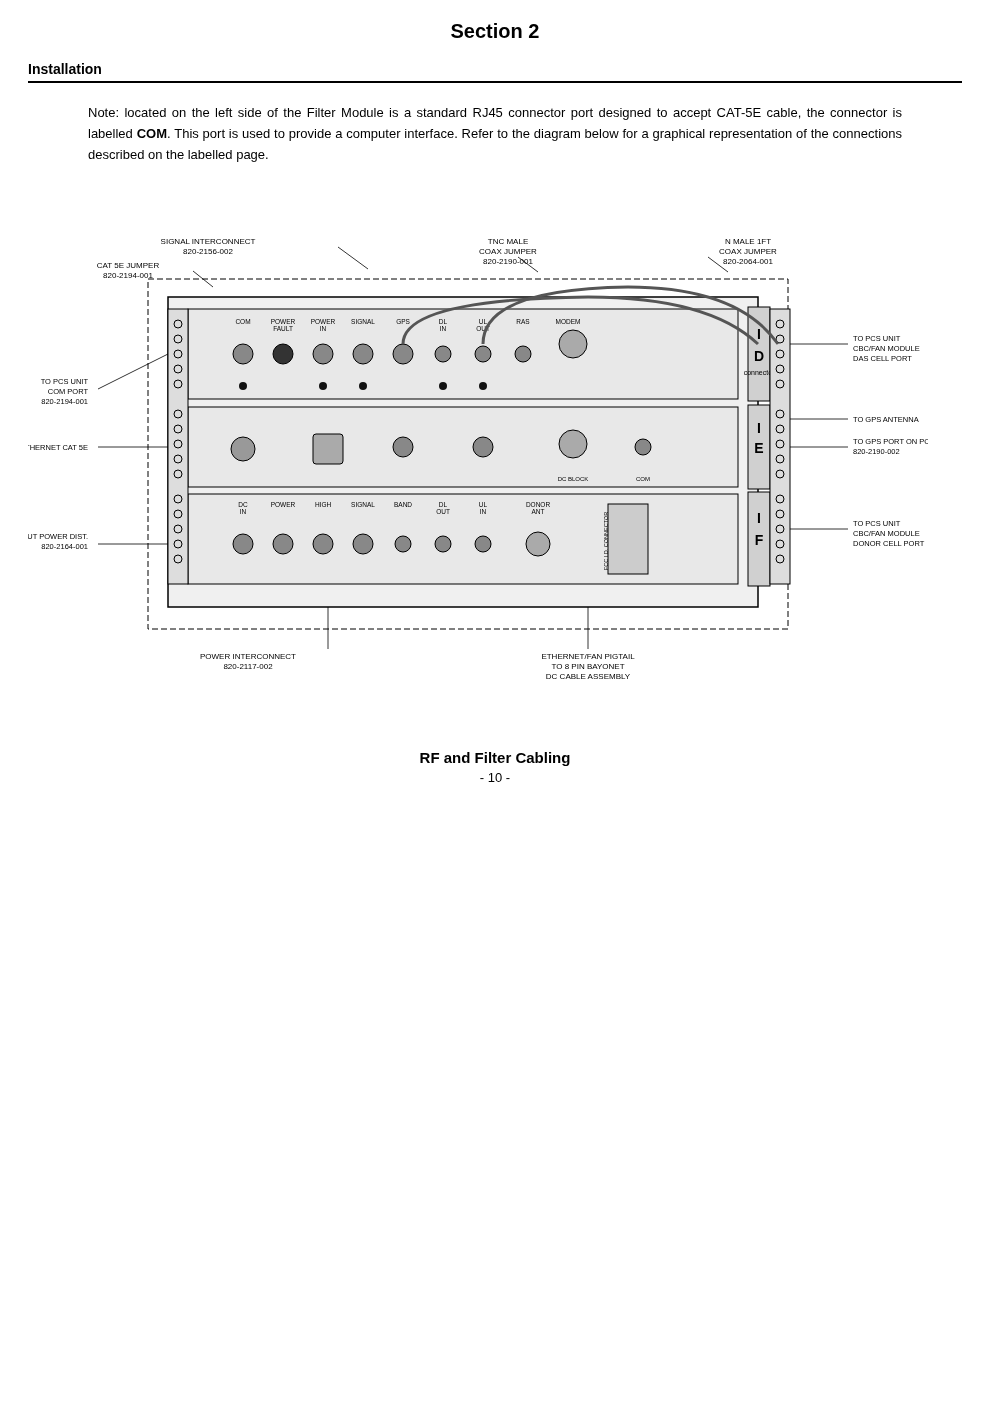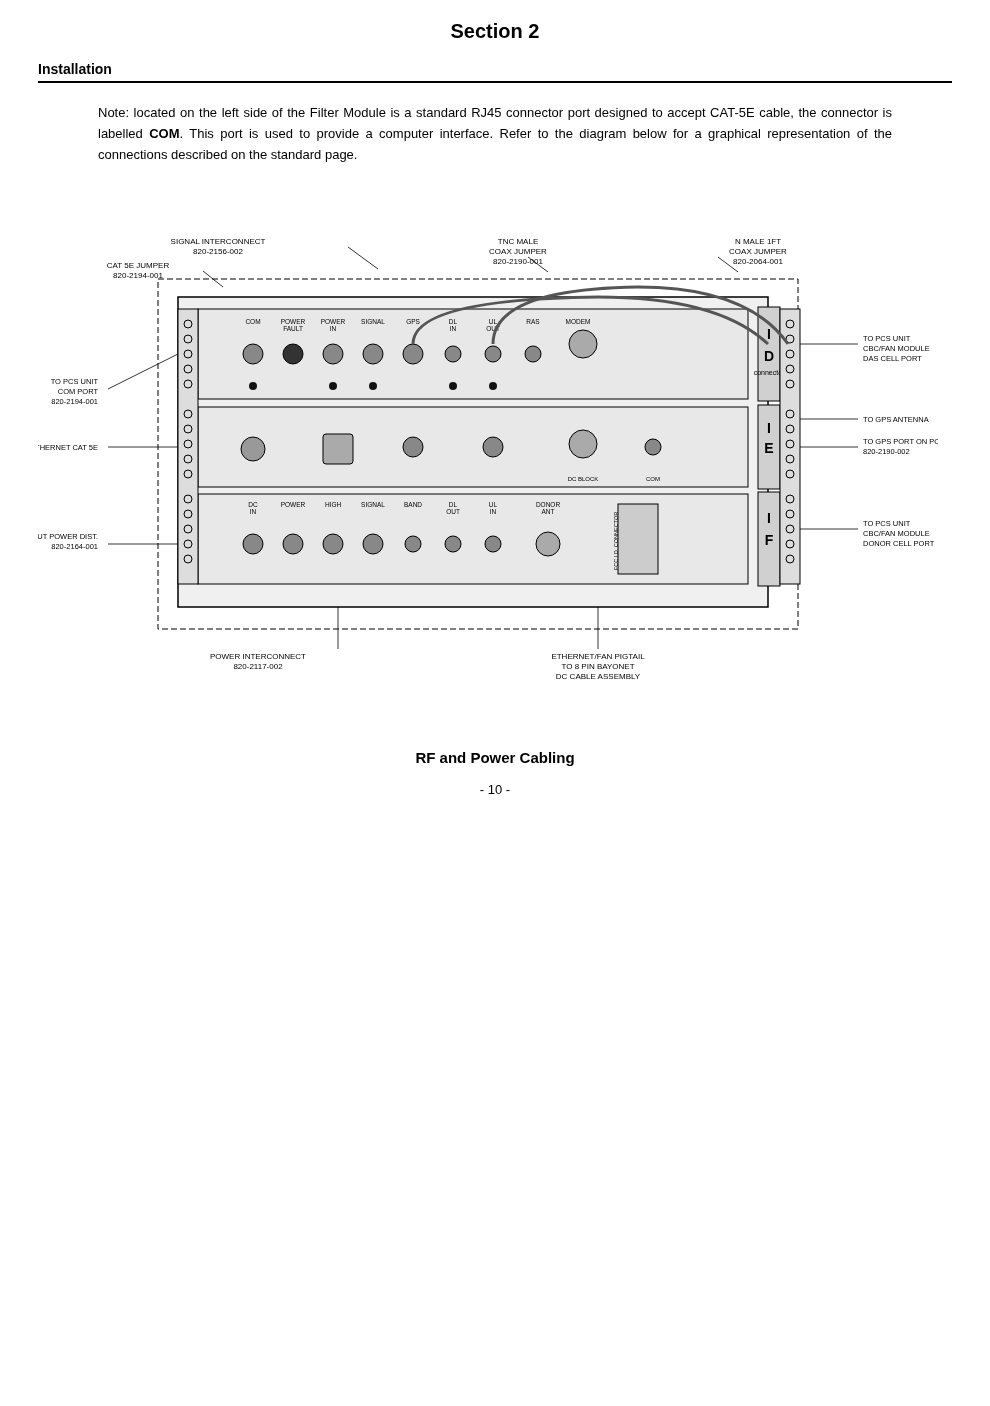--- a/index.html
+++ b/index.html
@@ -7,21 +7,21 @@
       width: 990px;
       min-height: 1406px;
       background: #ffffff;
       font-family: Arial, Helvetica, sans-serif;
       color: #000;
       position: relative;
     }
     .page-container {
       width: 990px;
       min-height: 1406px;
-      padding: 20px 38px;
+      padding: 20px 28px;
       position: relative;
     }
     .page-title {
       text-align: center;
       font-size: 20px;
       font-weight: bold;
       margin-bottom: 18px;
     }
     .section-label {
       font-size: 14px;
@@ -55,35 +55,35 @@
       text-align: center;
       margin-top: 40px;
       padding-bottom: 20px;
     }
     .footer-title {
       font-size: 15px;
       font-weight: bold;
     }
     .footer-page {
       font-size: 13px;
-      margin-top: 16px;
+      margin-top: 4px;
     }
   </style>
 </head>
 <body>
 
 <div class="page-container">
 
   <div class="page-title">Section 2</div>
 
   <div class="section-label">Installation</div>
   <hr class="divider">
 
   <div class="note-text">
-    <span>Note: located on the left side of the Filter Module is a standard RJ45 connector port designed to accept CAT-5E cable, the connector is labelled </span><strong>COM</strong><span>.   This port is used to provide a computer interface.  Refer to the diagram below for a graphical representation of the connections described on the standard page.</span>
+    <span>Note: located on the left side of the Filter Module is a standard RJ45 connector port designed to accept CAT-5E cable, the connector is labelled </span><strong>COM</strong><span>.   This port is used to provide a computer interface.  Refer to the diagram below for a graphical representation of the connections described on the labelled page.</span>
   </div>
 
   <div class="diagram-area">
     <div class="diagram-svg-wrapper">
       <svg width="900" height="520" viewBox="0 0 900 520" xmlns="http://www.w3.org/2000/svg">
 
         <rect x="0" y="0" width="900" height="520" fill="white"></rect>
 
         <line x1="310" y1="58" x2="340" y2="80" stroke="#000" stroke-width="0.8"></line>
         <text x="180" y="55" font-size="8" font-family="Arial" text-anchor="middle">SIGNAL INTERCONNECT</text>
@@ -264,17 +264,17 @@
         <line x1="560" y1="418" x2="560" y2="460" stroke="#000" stroke-width="0.8"></line>
         <text x="560" y="470" font-size="8" font-family="Arial" text-anchor="middle">ETHERNET/FAN PIGTAIL</text>
         <text x="560" y="480" font-size="8" font-family="Arial" text-anchor="middle">TO 8 PIN BAYONET</text>
         <text x="560" y="490" font-size="8" font-family="Arial" text-anchor="middle">DC CABLE ASSEMBLY</text>
 
       </svg>
     </div>
   </div>
 
   <div class="footer-area">
-    <div class="footer-title">RF and Power Cabling</div>
+    <div class="footer-title">RF and Filter Cabling</div>
     <div class="footer-page">- 10 -</div>
   </div>
 
 </div>
 
 </body></html>

